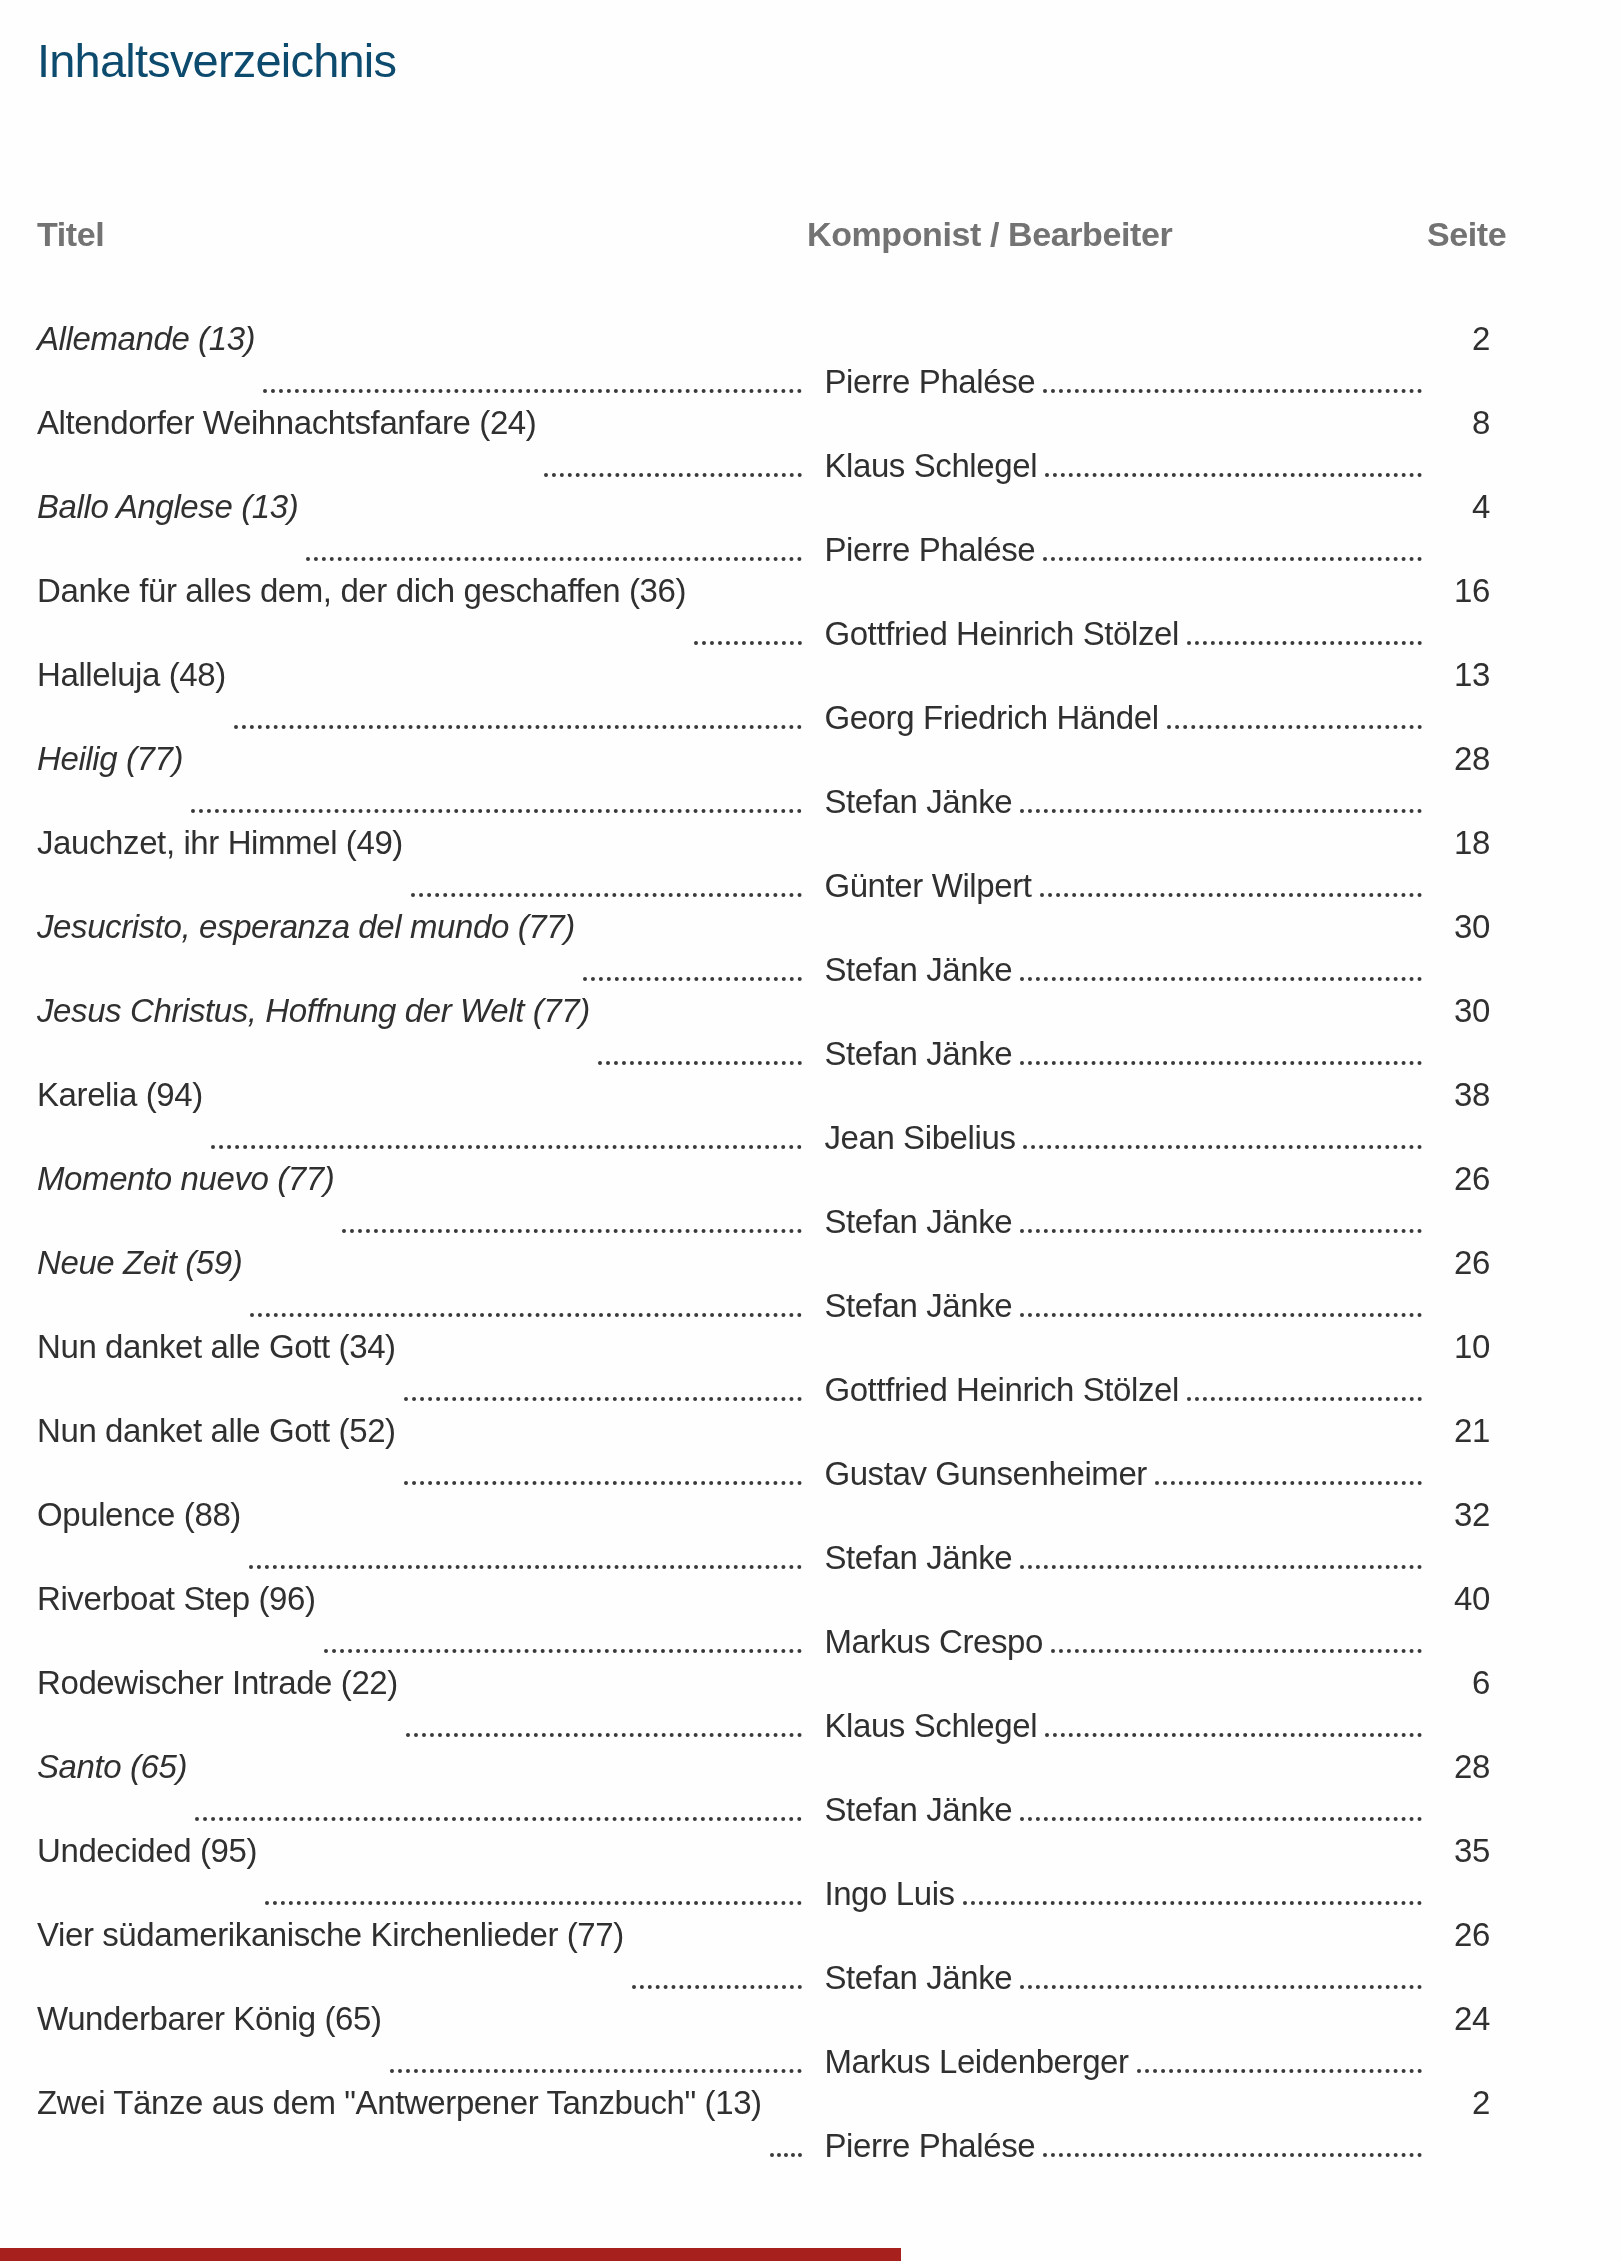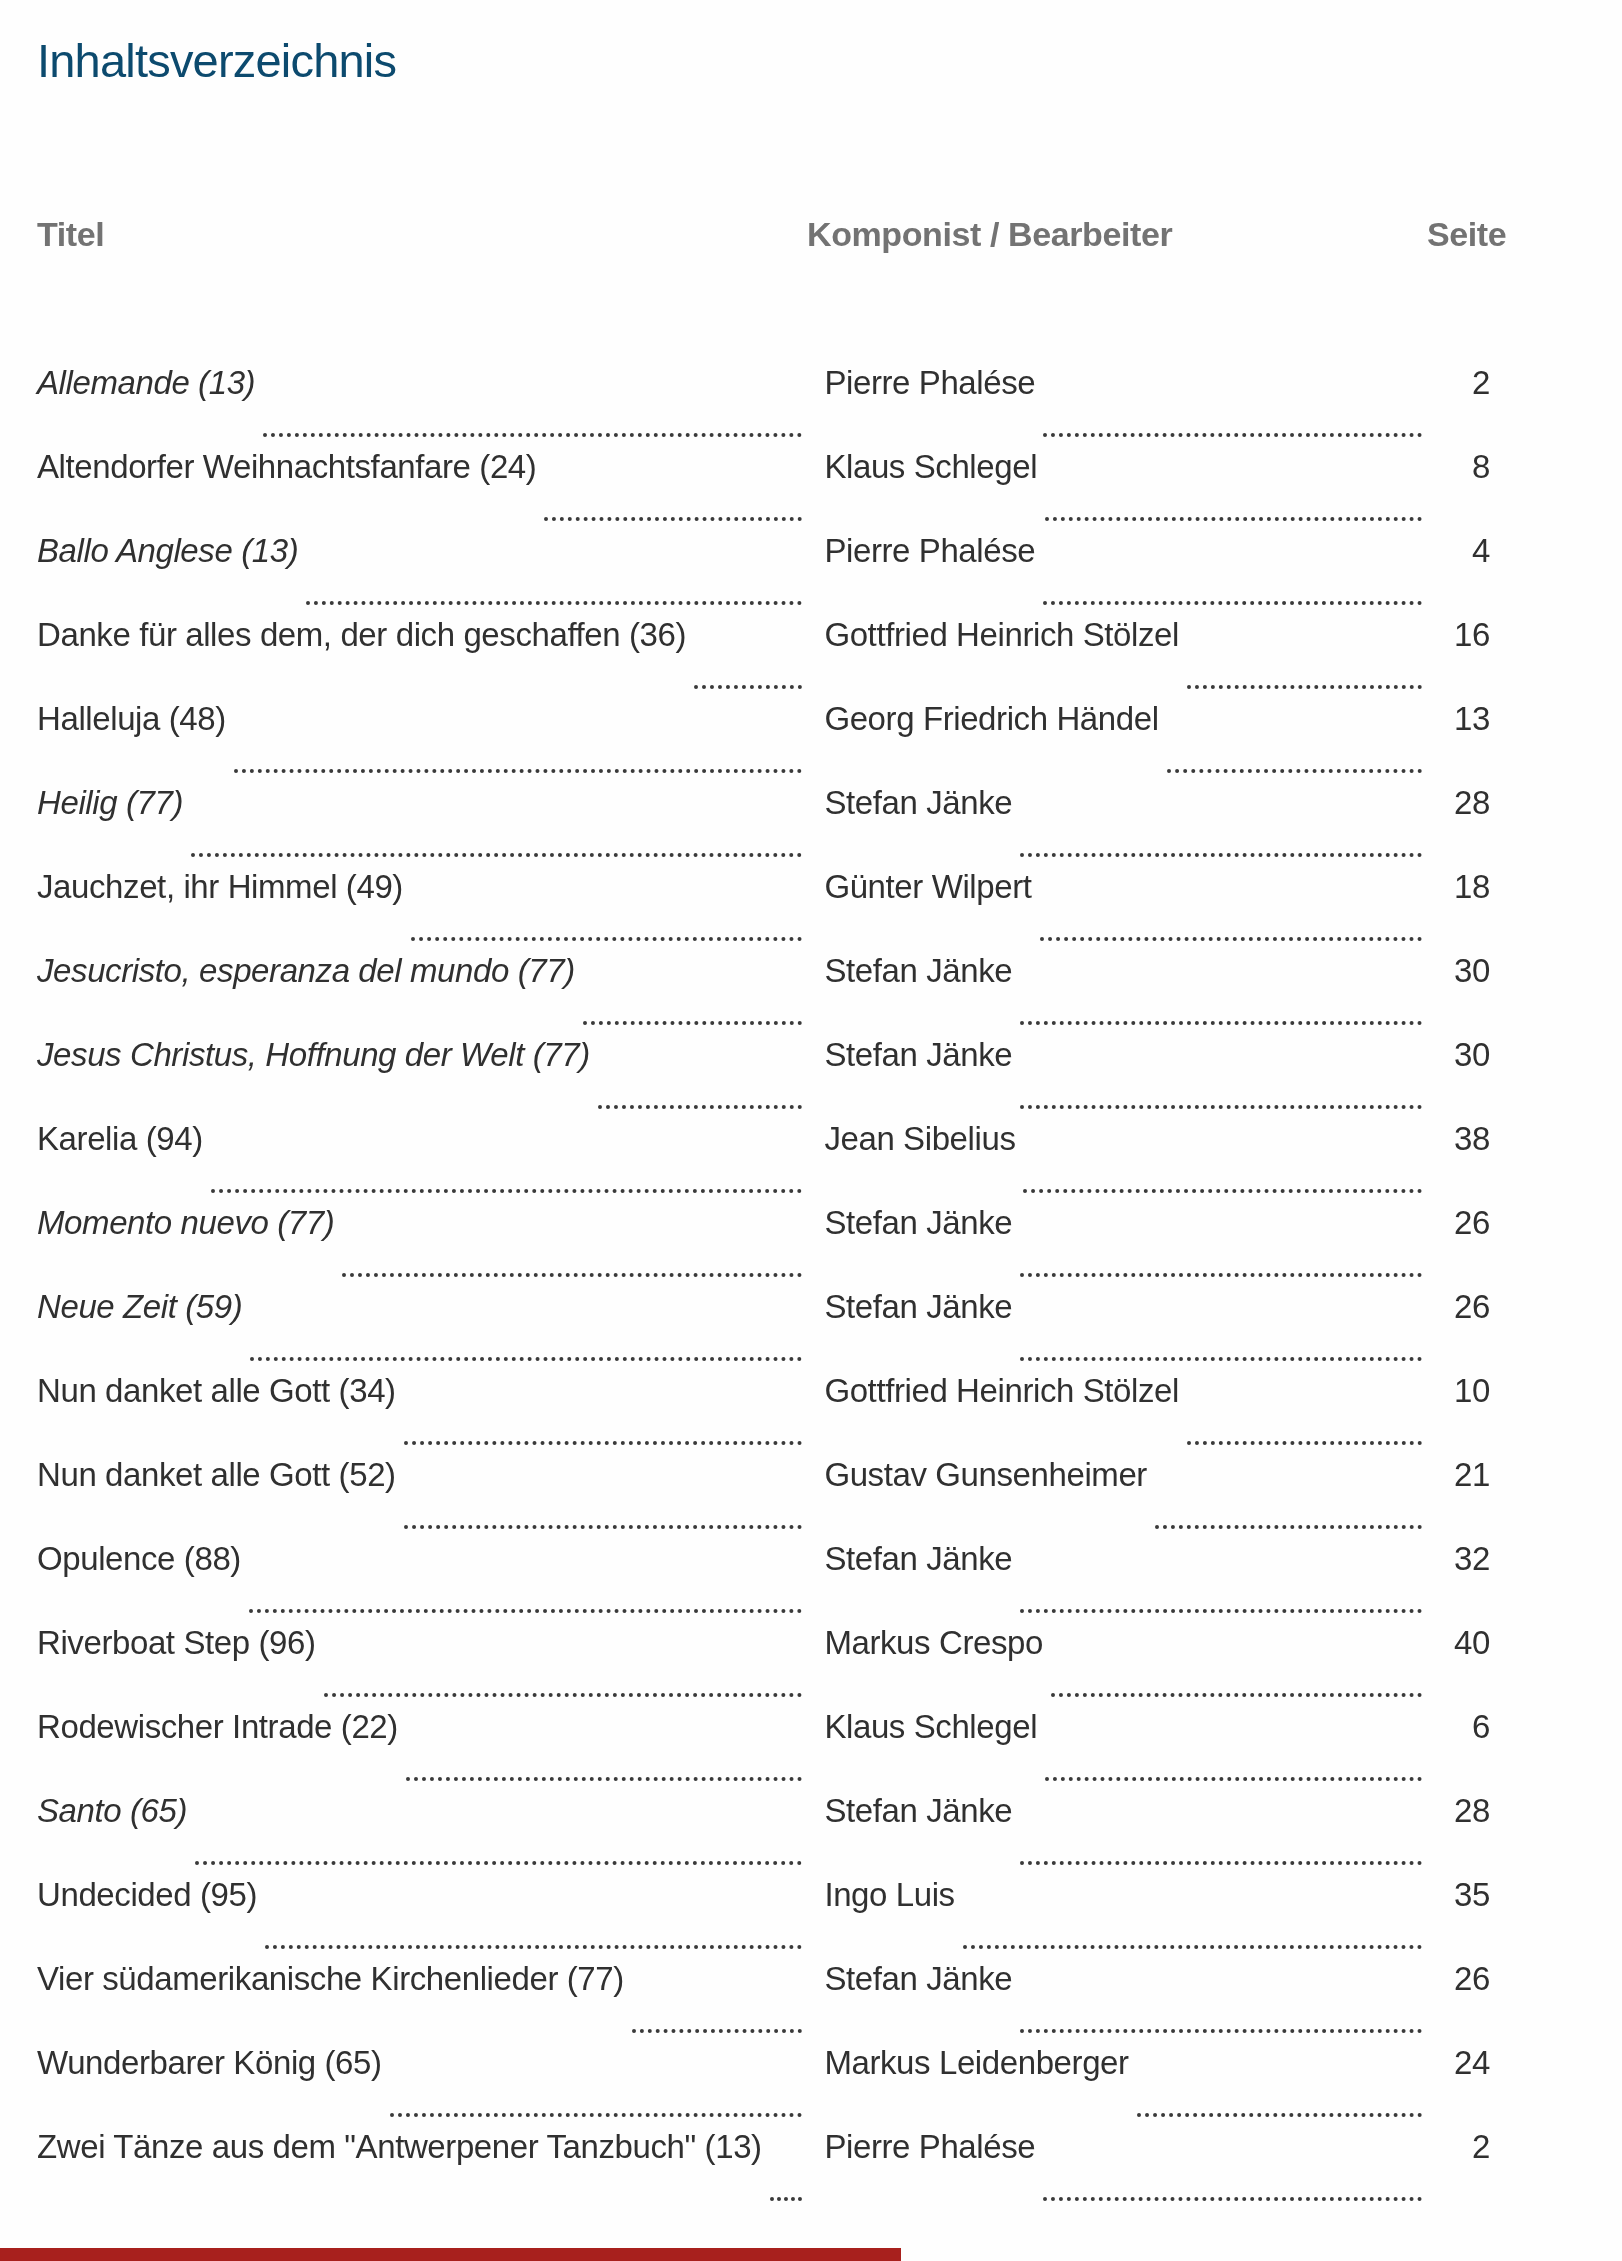--- a/index.html
+++ b/index.html
@@ -34,21 +34,21 @@
     grid-template-columns: 770px 620px 63px;
     font-weight: bold;
     font-size: 34px;
     letter-spacing: -0.4px;
     color: #737373;
   }
   .toc-header .col-page {
     text-align: left;
   }
   .toc-entries {
-    margin-top: 108px;
+    margin-top: 64px;
   }
   .toc-row {
     display: grid;
     grid-template-columns: 770px 620px 63px;
     height: 84px;
     font-size: 33px;
     letter-spacing: -0.4px;
     line-height: 41px;
   }
   .cell {
@@ -63,20 +63,21 @@
   }
   .leader {
     flex: 1;
     min-width: 8px;
     align-self: flex-end;
     border-bottom: 4px dotted #3a3a3a;
     margin: 0 4.7px 9.5px 8px;
   }
   .composer-cell {
     padding-left: 17.4px;
+    align-items: flex-end;
   }
   .page-cell {
     text-align: right;
     white-space: nowrap;
   }
   .footer-bar {
     position: absolute;
     left: 0;
     bottom: 0;
     width: 901px;

